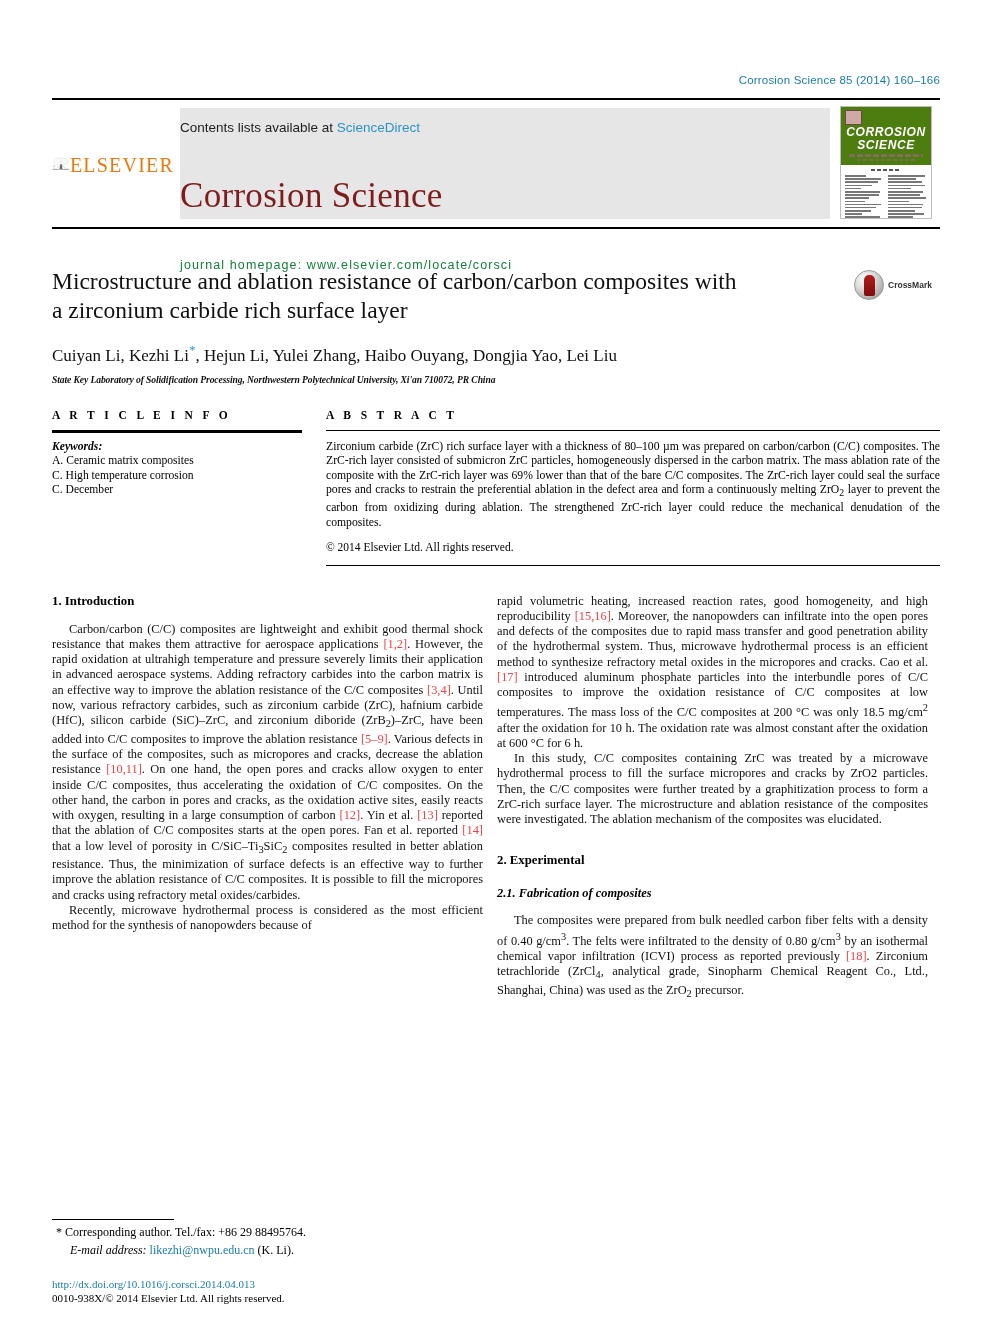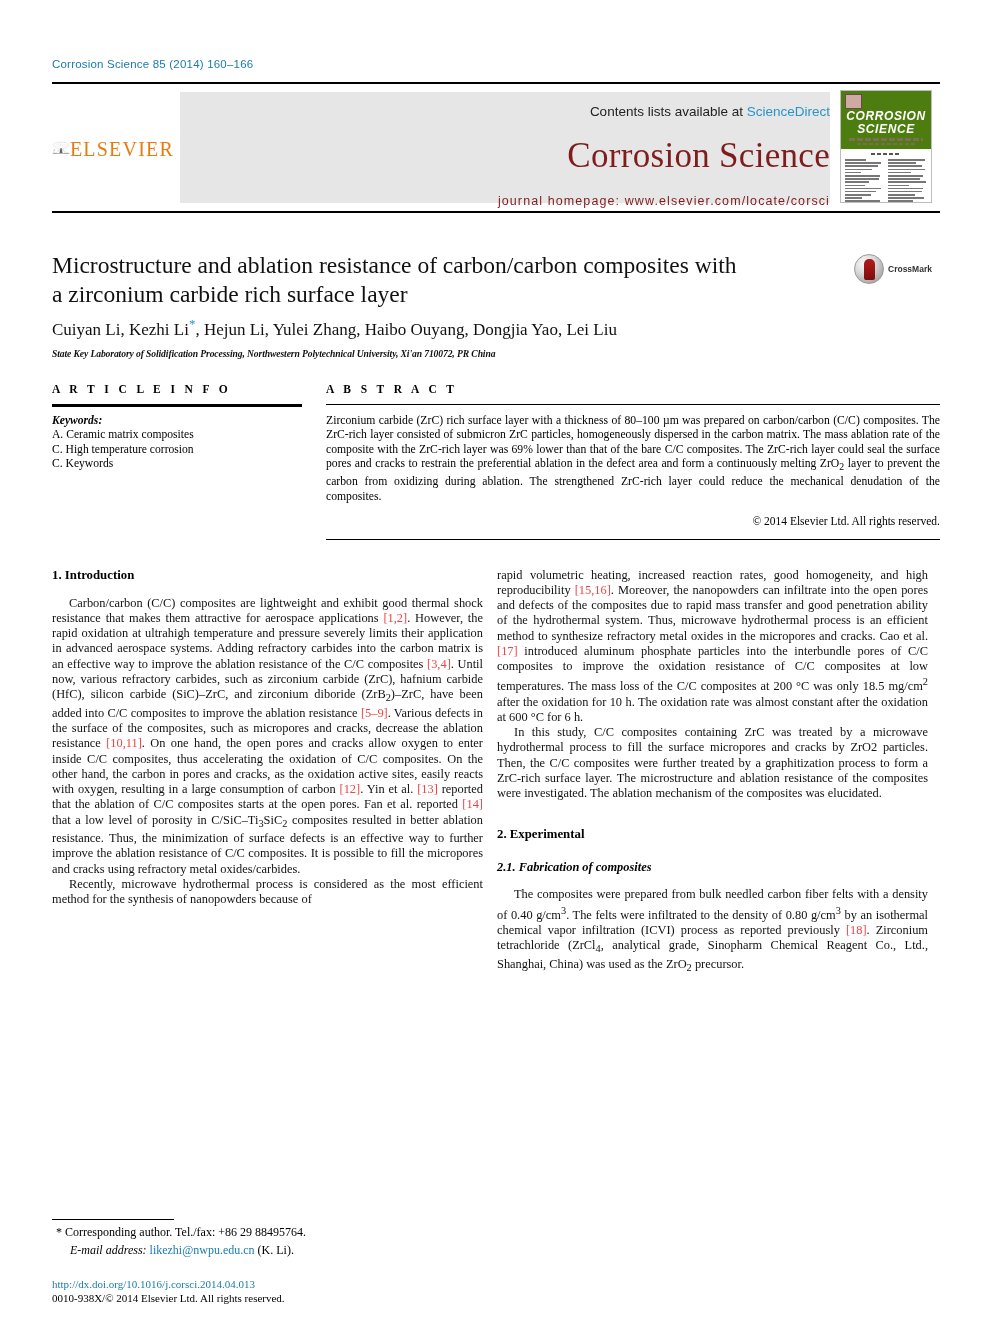--- a/index.html
+++ b/index.html
@@ -18,26 +18,26 @@
   .page {
     width: 992px;
     height: 1323px;
     position: relative;
     box-sizing: border-box;
     padding: 0 52px;
   }
 
   
   .running-head {
-    text-align: left;
+    text-align: right;
     color: #1a7bb0;
     font-size: 11.5px;
     font-family: "Liberation Sans", sans-serif;
     letter-spacing: .2px;
-    padding-top: 58px;
+    padding-top: 74px;
     height: 16px;
   }
 
   
   .masthead {
     margin-top: 8px;
     border-top: 2.5px solid #000;
     border-bottom: 2.5px solid #000;
     height: 127px;
     display: flex;
@@ -61,44 +61,45 @@
     letter-spacing: 1.2px;
     line-height: 1;
     margin-top: 1px;
   }
   .masthead-center {
     flex: 1 1 auto;
     background: #e6e6e6;
     margin: 8px 6px 8px 6px;
     display: flex;
     flex-direction: column;
-    align-items: flex-end;
+    align-items: flex-start;
     justify-content: flex-start;
     padding-top: 12px;
     box-sizing: border-box;
+    gap: 24px;
   }
   .contents-line {
     font-family: "Liberation Sans", sans-serif;
     font-size: 13.5px;
     color: #222;
   }
   .contents-line .sd { color: #2a93c9; }
   .journal-name {
     font-family: "Liberation Serif", serif;
     font-size: 35px;
     margin-top: 17px;
     letter-spacing: .3px;
     color: #7f1d1d;
   }
   .homepage-line {
     font-family: "Liberation Sans", sans-serif;
     font-size: 12.5px;
     letter-spacing: 1.1px;
     margin-top: 18px;
-    color: #7f1d1d;
+    color: #15803d;
   }
   .cover-block {
     width: 104px;
     flex: 0 0 104px;
     padding: 6px 0 6px 4px;
     box-sizing: border-box;
   }
   .cover {
     width: 92px;
     height: 113px;
@@ -182,21 +183,21 @@
     width:11px; height:21px;
     background: linear-gradient(180deg,#b31b1b 0%, #7e0d0d 100%);
     border-radius: 5px 5px 2px 2px;
   }
   .crossmark-label {
     font-family:"Liberation Sans", sans-serif;
     font-size: 8.5px; font-weight: bold; color:#333;
   }
   .authors {
     font-size: 17px;
-    margin-top: 7px;
+    margin-top: 17px;
     color: #111;
   }
   .authors .star { color:#2a93c9; font-size: 13px; vertical-align: super;}
   .affiliation {
     font-size: 9.6px;
     font-style: italic;
     font-weight: bold;
     margin-top: 8px;
     color: #111;
     letter-spacing: -.1px;
@@ -222,21 +223,21 @@
   .rule-thick { border-top: 2px solid #000; }
   .info-block { font-size: 11.6px; line-height: 14.6px; padding: 7px 0 9px 0; }
   .info-block .lab { font-style: italic; font-weight: bold; }
   .abstract-text {
     font-size: 11.7px;
     line-height: 14.6px;
     text-align: justify;
     padding-top: 9px;
   }
   .copyright {
-    text-align: right;
+    text-align: left;
     font-size: 11.5px;
     margin-top: 10px;
   }
   .abs-bottom-rule { border-top: 1px solid #000; margin-top: 12px; }
 
   
   .body-cols {
     margin-top: 28px;
     display: flex;
     gap: 14px;
@@ -397,21 +398,21 @@
   <div class="info-abstract">
 
     <div class="col-info">
       <div class="sec-head">A R T I C L E   I N F O</div>
       <div class="rule-thin"></div>
       <div class="rule-thick"></div>
       <div class="info-block">
         <div class="lab">Keywords:</div>
         <div>A. Ceramic matrix composites</div>
         <div>C. High temperature corrosion</div>
-        <div>C. Keywords</div>
+        <div>C. December</div>
       </div>
     </div>
 
     <div class="col-abs">
       <div class="sec-head">A B S T R A C T</div>
       <div class="rule-thin"></div>
       <div class="abstract-text">
         Zirconium carbide (ZrC) rich surface layer with a thickness of 80–100 µm was prepared on carbon/carbon (C/C) composites. The ZrC-rich layer consisted of submicron ZrC particles, homogeneously dispersed in the carbon matrix. The mass ablation rate of the composite with the ZrC-rich layer was 69% lower than that of the bare C/C composites. The ZrC-rich layer could seal the surface pores and cracks to restrain the preferential ablation in the defect area and form a continuously melting ZrO<sub>2</sub> layer to prevent the carbon from oxidizing during ablation. The strengthened ZrC-rich layer could reduce the mechanical denudation of the composites.
       </div>
       <div class="copyright">© 2014 Elsevier Ltd. All rights reserved.</div>

